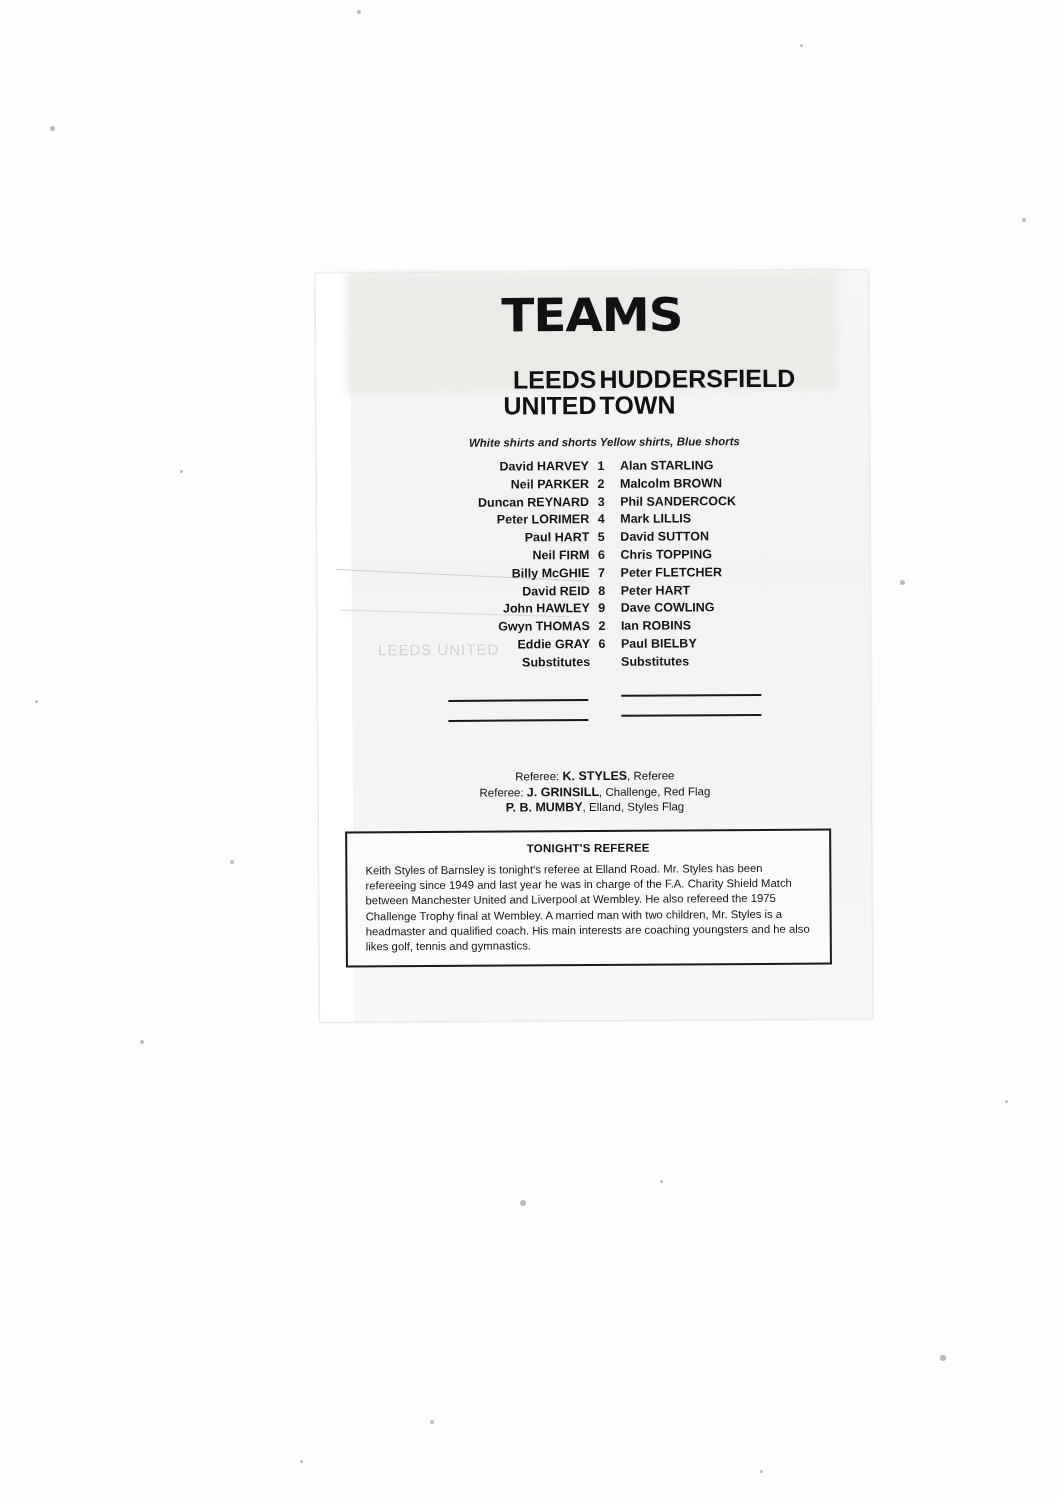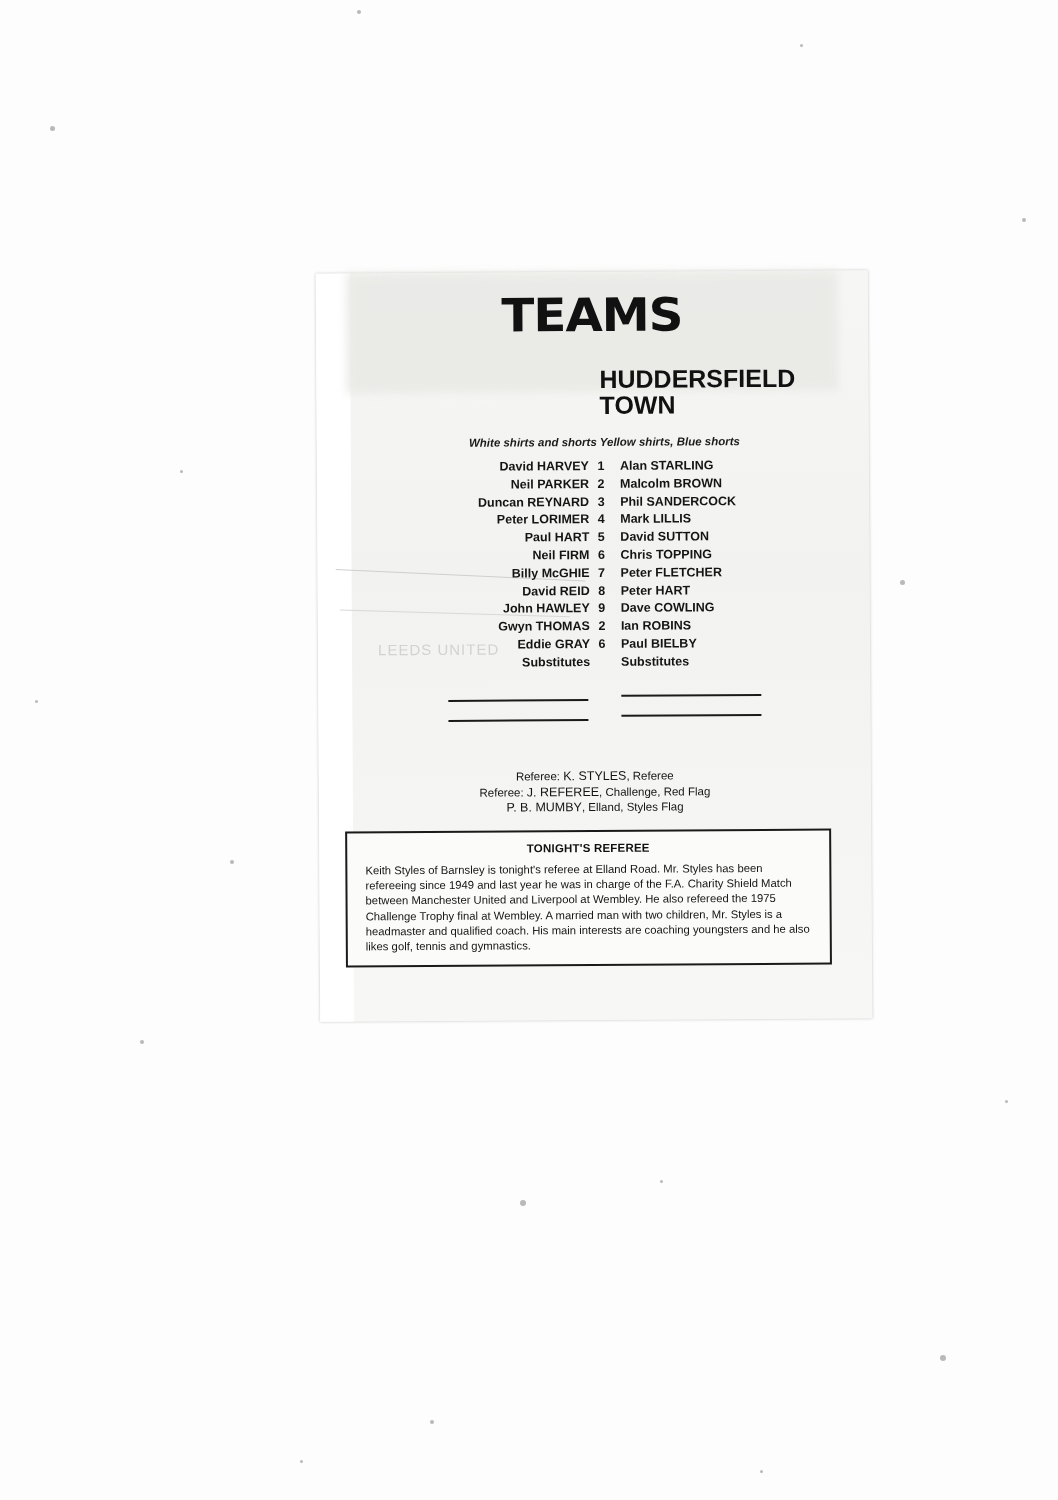--- a/index.html
+++ b/index.html
@@ -210,21 +210,21 @@
     top: 497px;
     left: 0;
     width: 552px;
     text-align: center;
     line-height: 15.5px;
   }
   .official-line {
     font-size: 11.5px;
     color: #141414;
   }
-  .official-line b { font-weight: normal; font-size: 12.5px; margin-top: 31px; }
+  .official-line b { font-weight: bold; font-size: 12.5px; margin-top: 31px; }
 
   
   #referee-box {
     position: absolute;
     left: 26px;
     top: 558px;
     width: 486px;
     height: 136px;
     border: 2px solid #1a1a1a;
     background: #fbfbf9;
@@ -275,20 +275,24 @@
     <div class="crease"></div>
     <div class="crease2"></div>
     <div class="ghost-text">LEEDS UNITED</div>
   </div>
 
   <div id="content">
 
     <div id="teams-title">TEAMS</div>
 
     <div id="team-headings">
+      <div class="team-heading" id="heading-home">
+        <span>LEEDS</span><br>
+        <span>UNITED</span>
+      </div>
       <div class="team-heading" id="heading-away">
         <span>HUDDERSFIELD</span><br>
         <span>TOWN</span>
       </div>
     </div>
 
     <div class="kit-line" id="kit-home">White shirts and shorts</div>
     <div class="kit-line" id="kit-away">Yellow shirts, Blue shorts</div>
 
     <div id="lineups">
@@ -356,21 +360,21 @@
     <div class="sub-rule" id="rule-home-1"></div>
     <div class="sub-rule" id="rule-home-2"></div>
     <div class="sub-rule" id="rule-away-1"></div>
     <div class="sub-rule" id="rule-away-2"></div>
 
     <div id="officials">
       <div class="official-line">
         <span>Referee: </span><b>K. STYLES</b><span>, Referee</span>
       </div>
       <div class="official-line">
-        <span>Referee: </span><b>J. REFEREE</b><span>, Challenge, Red Flag</span>
+        <span>Referee: </span><b>J. GRINSILL</b><span>, Challenge, Red Flag</span>
       </div>
       <div class="official-line">
         <b>P. B. MUMBY</b><span>, Elland, Styles Flag</span>
       </div>
     </div>
 
     <div id="referee-box">
       <div id="referee-box-title">TONIGHT'S REFEREE</div>
       <div id="referee-box-body">Keith Styles of Barnsley is tonight's referee at Elland Road. Mr. Styles has been refereeing since 1949 and last year he was in charge of the F.A. Charity Shield Match between Manchester United and Liverpool at Wembley. He also refereed the 1975 Challenge Trophy final at Wembley. A married man with two children, Mr. Styles is a headmaster and qualified coach. His main interests are coaching youngsters and he also likes golf, tennis and gymnastics.</div>
     </div>

